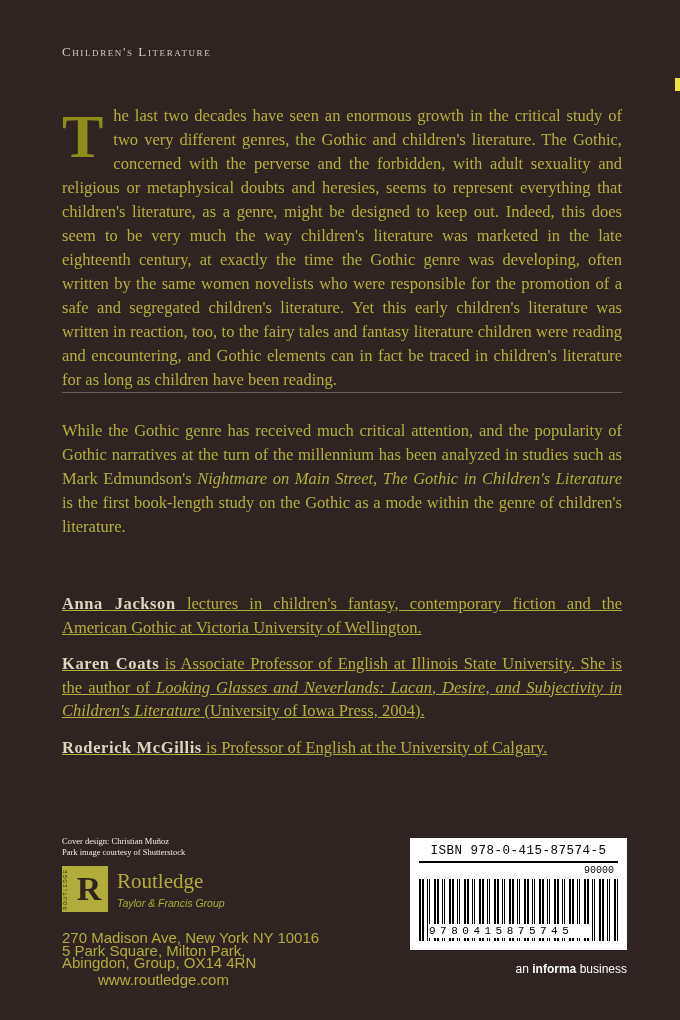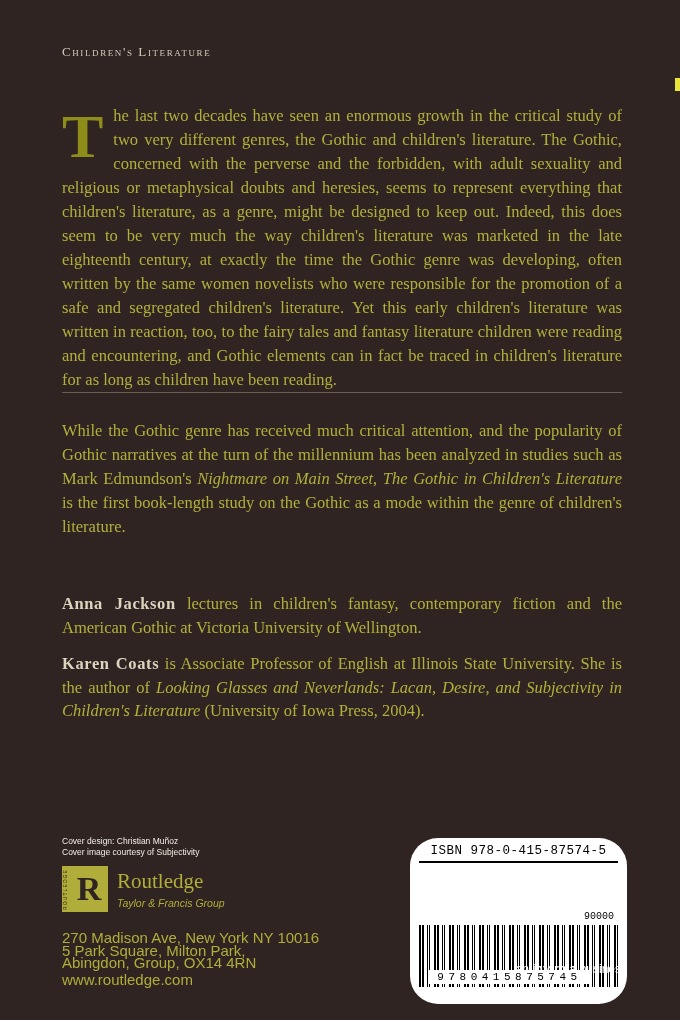--- a/index.html
+++ b/index.html
@@ -27,68 +27,68 @@
     padding:3px 10px 0 0; color:#8f8d1a;
   }
   .para2 {
     margin-top:13px; padding-top:26px;
     border-top:1px solid rgba(205,195,165,0.38);
   }
   .bios {
     position:absolute; top:592px; left:62px; width:560px;
     color:#b2b03c; font-size:16.5px; line-height:23.5px; text-align:justify;
   }
-  .bio { margin:0 0 13px 0; }
+  .bio { margin:0 0 13px 0;text-decoration:underline; }
   .bio b { color:#ddd6bf; letter-spacing:0.6px; }
   .credits {
     position:absolute; top:836px; left:62px;
-    color:#f0ede4; font-family:Liberation Sans, sans-serif;
+    color:#f0ede4; font-family:Liberation Serif, serif;
     font-size:8.5px; line-height:11px;
   }
   .logo { position:absolute; top:866px; left:62px; display:flex; align-items:center; gap:9px; }
   .logo-icon { width:46px; height:46px; background:#b0ad3a; display:flex; align-items:stretch; }
   .logo-vert {
     writing-mode:vertical-rl; transform:rotate(180deg);
     font-family:"Liberation Sans", sans-serif; font-size:5px; letter-spacing:1.1px;
     color:#2f2421; padding:2px 0 2px 2px; text-align:center;
   }
   .logo-r {
     flex:1; display:flex; align-items:center; justify-content:center;
     font-size:34px; font-weight:bold; color:#2f2421;
   }
   .logo-text .brand { font-size:21px; color:#b0ad3a; }
   .logo-text .tagline { font-size:10.5px; color:#b0ad3a; font-family:"Liberation Sans", sans-serif; margin-top:3px;font-style:italic; }
   .address {
     position:absolute; top:932px; left:62px;
     color:#b0ad3a; font-family:"Liberation Sans", sans-serif;
     font-size:15px; line-height:12.5px;
   }
-  .address .url { margin-top:4px; }
+  .address .url { margin-top:4px;margin-left:36px; }
   .barcode {
     position:absolute; top:838px; left:410px; width:217px;
-    background:#ffffff; padding:6px 9px 17px;border-radius:28px;
+    background:#ffffff; padding:6px 9px 9px;
   }
   .isbn {
     font-family:"Liberation Mono", monospace; font-size:12.5px; letter-spacing:0.5px;
     color:#000; text-align:center; padding-bottom:3px; border-bottom:2px solid #000;
   }
   .price {
     font-family:"Liberation Mono", monospace; font-size:10px; color:#000;
-    text-align:right; padding:2px 4px 3px 0;margin-top:46px;
+    text-align:right; padding:2px 4px 3px 0;
   }
   .bars {
     height:62px; position:relative;
     background:repeating-linear-gradient(90deg,
       #000 0 2px, #fff 2px 3px, #000 3px 5px, #fff 5px 8px,
       #000 8px 9px, #fff 9px 10px, #000 10px 11px, #fff 11px 15px);
   }
   .digits {
     position:absolute; left:10px; right:28px; bottom:3px;
     background:#fff; font-family:"Liberation Mono", monospace;
-    font-size:11px; letter-spacing:4.5px; text-align:center; color:#000; padding:1px 0;
+    font-size:11px; letter-spacing:4.5px; color:#000; padding:1px 0;
   }
   .informa {
     position:absolute; top:962px; left:410px; width:217px; text-align:right;
     color:#ffffff; font-family:"Liberation Sans", sans-serif; font-size:12px;
   }
 </style>
 </head>
 <body>
 
 <div class="page">
@@ -98,25 +98,26 @@
   <div class="print-mark"></div>
 
   <div class="content">
     <p><span class="dropcap">T</span><span>he last two decades have seen an enormous growth in the critical study of two very different genres, the Gothic and children's literature. The Gothic, concerned with the perverse and the forbidden, with adult sexuality and religious or metaphysical doubts and heresies, seems to represent everything that children's literature, as a genre, might be designed to keep out. Indeed, this does seem to be very much the way children's literature was marketed in the late eighteenth century, at exactly the time the Gothic genre was developing, often written by the same women novelists who were responsible for the promotion of a safe and segregated children's literature. Yet this early children's literature was written in reaction, too, to the fairy tales and fantasy literature children were reading and encountering, and Gothic elements can in fact be traced in children's literature for as long as children have been reading.</span></p>
     <p class="para2"><span>While the Gothic genre has received much critical attention, and the popularity of Gothic narratives at the turn of the millennium has been analyzed in studies such as Mark Edmundson's </span><i>Nightmare on Main Street</i><span>, </span><i>The Gothic in Children's Literature</i><span> is the first book-length study on the Gothic as a mode within the genre of children's literature.</span></p>
   </div>
 
   <div class="bios">
     <p class="bio"><b>Anna Jackson</b><span> lectures in children's fantasy, contemporary fiction and the American Gothic at Victoria University of Wellington.</span></p>
     <p class="bio"><b>Karen Coats</b><span> is Associate Professor of English at Illinois State University. She is the author of </span><i>Looking Glasses and Neverlands: Lacan, Desire, and Subjectivity in Children's Literature</i><span> (University of Iowa Press, 2004).</span></p>
+    <p class="bio"><b>Roderick McGillis</b><span> is Professor of English at the University of Calgary.</span></p>
   </div>
 
   <div class="credits">
     <div>Cover design: Christian Muñoz</div>
-    <div>Cover image courtesy of Subjectivity</div>
+    <div>Park image courtesy of Shutterstock</div>
   </div>
 
   <div class="logo">
     <div class="logo-icon">
       <span class="logo-vert">ROUTLEDGE</span>
       <span class="logo-r">R</span>
     </div>
     <div class="logo-text">
       <div class="brand">Routledge</div>
       <div class="tagline">Taylor &amp; Francis Group</div>

